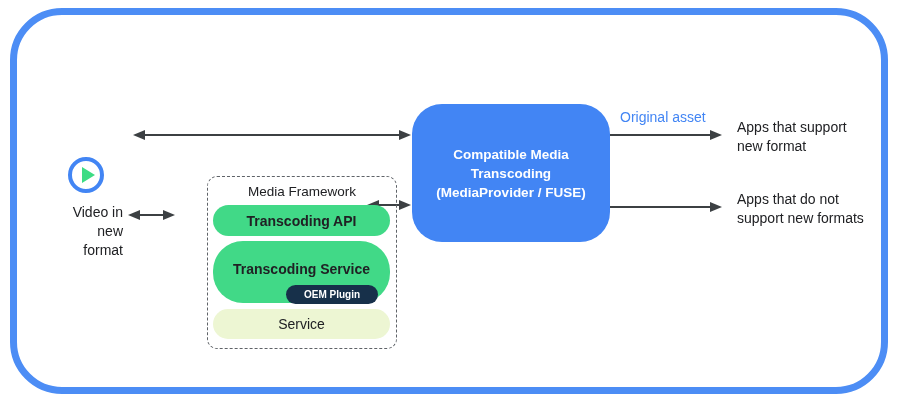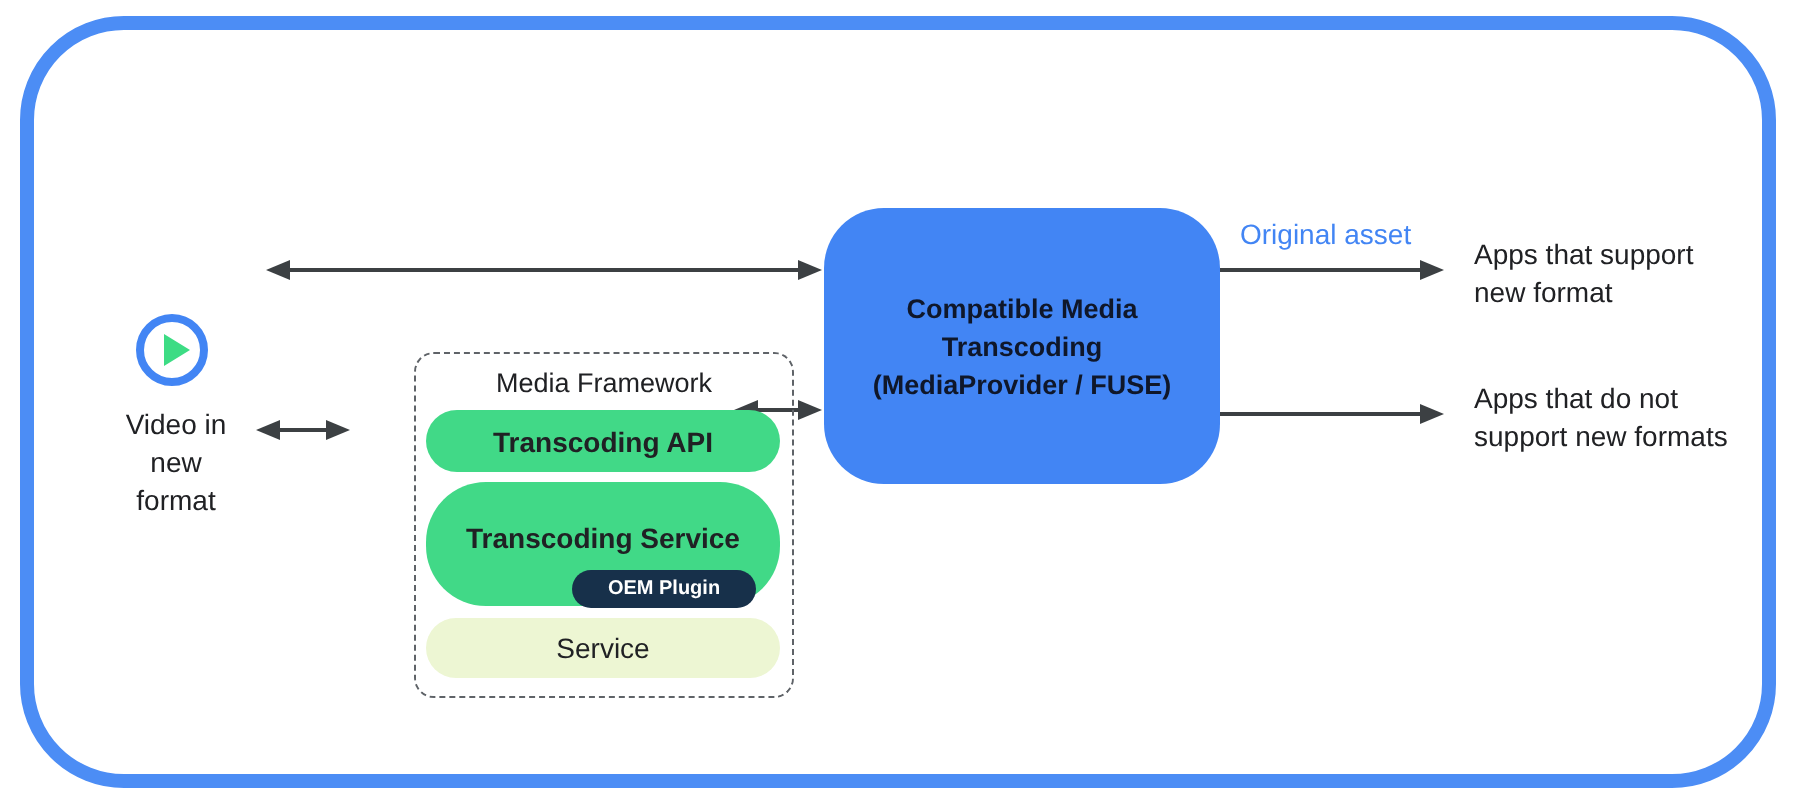--- a/index.html
+++ b/index.html
@@ -44,21 +44,21 @@
     margin-left: 4px;
     border-top: 8px solid transparent;
     border-bottom: 8px solid transparent;
     border-left: 13px solid var(--play-green, #3DDC84);
   }
 
   .caption {
     position: absolute;
     left: 53px; top: 203px;
     width: 70px;
-    text-align: center;
+    text-align: right;
     font-size: 14px; line-height: 19px;
   }
 
   
   .framework {
     position: absolute;
     left: 175px; top: 176px;
     width: 190px; height: 173px;
     border: 1.5px dashed #5f6368;
     border-radius: 10px;
@@ -107,21 +107,21 @@
     background: var(--pale-green, #EDF6D3);
   }
 
   
   .bluebox {
     position: absolute;
     left: 412px; top: 104px;
     width: 198px; height: 138px;
     border-radius: 30px;
     background: var(--box-blue, #4285F4);
-    color: #0f172a;
+    color: #ffffff;
     font-size: 13.5px; font-weight: bold; line-height: 19px;
     display: flex; flex-direction: column;
     align-items: center; justify-content: center;
     text-align: center;
   }
 
   
   .asset-label {
     position: absolute;
     font-size: 14px;

